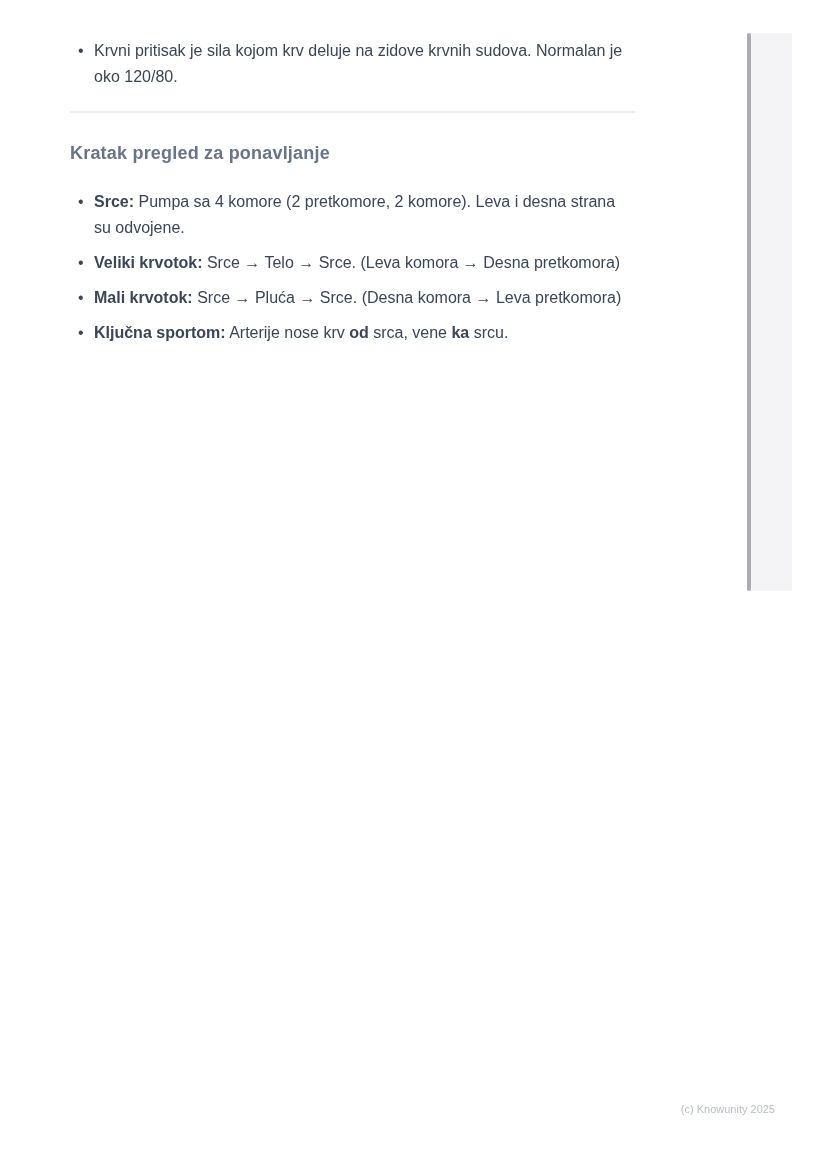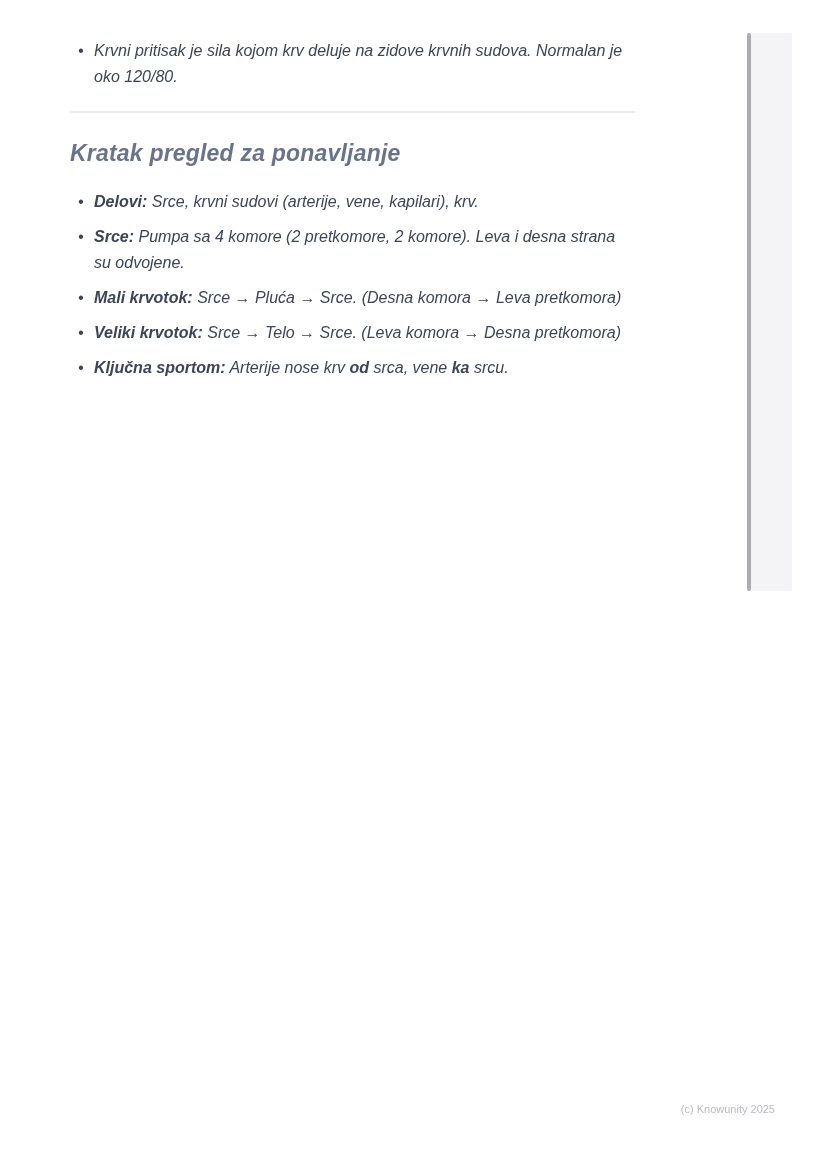--- a/index.html
+++ b/index.html
@@ -18,21 +18,20 @@
     position:relative;
     font-family:"Liberation Sans","DejaVu Sans",sans-serif;
     color:var(--body);
     overflow:hidden;
   }
   .content{
     position:absolute;
     left:70px;top:0;
     width:565px;
     padding-top:38px;
-    font-style:italic;
   }
   ul.bullets{
     list-style:none;
     margin:0;padding:0;
   }
   ul.bullets li{
     position:relative;
     padding-left:24px;
     margin-bottom:9px;
     font-size:16px;
@@ -49,21 +48,21 @@
   .seg-bold{font-weight:700;}
   .seg-strike{text-decoration:line-through;}
   hr.divider{
     border:none;
     border-top:2px solid var(--divider);
     margin:21px 0 0 0;
     width:100%;
   }
   h2.heading{
     margin:25px 0 20px 0;
-    font-size:23px;
+    font-size:18px;
     line-height:31px;
     font-weight:700;
     color:var(--heading);
     letter-spacing:0.2px;
   }
   .scrollbar{
     position:absolute;
     left:747px;top:33px;
     width:45px;height:558px;
     background:var(--track);
@@ -91,24 +90,23 @@
 
   <ul class="bullets">
       <li><span>Krvni pritisak je sila kojom krv deluje na zidove krvnih sudova. Normalan je oko 120/80.</span></li>
     </ul>
 
   <hr class="divider">
 
   <h2 class="heading">Kratak pregled za ponavljanje</h2>
 
   <ul class="bullets">
-      <li><span class="seg-bold">Delovi:</span><span> Srce, krvni sudovi (arterije, vene, kapilari), krv.</span></li>
       <li><span class="seg-bold">Srce:</span><span> Pumpa sa 4 komore (2 pretkomore, 2 komore). Leva i desna strana su odvojene.</span></li>
+      <li><span class="seg-bold">Veliki krvotok:</span><span> Srce → Telo → Srce. (Leva komora → Desna pretkomora)</span></li>
       <li><span class="seg-bold">Mali krvotok:</span><span> Srce → Pluća → Srce. (Desna komora → Leva pretkomora)</span></li>
-      <li><span class="seg-bold">Veliki krvotok:</span><span> Srce → Telo → Srce. (Leva komora → Desna pretkomora)</span></li>
       <li><span class="seg-bold">Ključna sportom:</span><span> Arterije nose krv </span><span class="seg-bold">od</span><span> srca, vene </span><span class="seg-bold">ka</span><span> srcu.</span></li>
     </ul>
 
 </div>
 
 <div class="scrollbar">
   <div class="scroll-thumb"></div>
 </div>
 
 <div class="footer">(c) Knowunity 2025</div>

